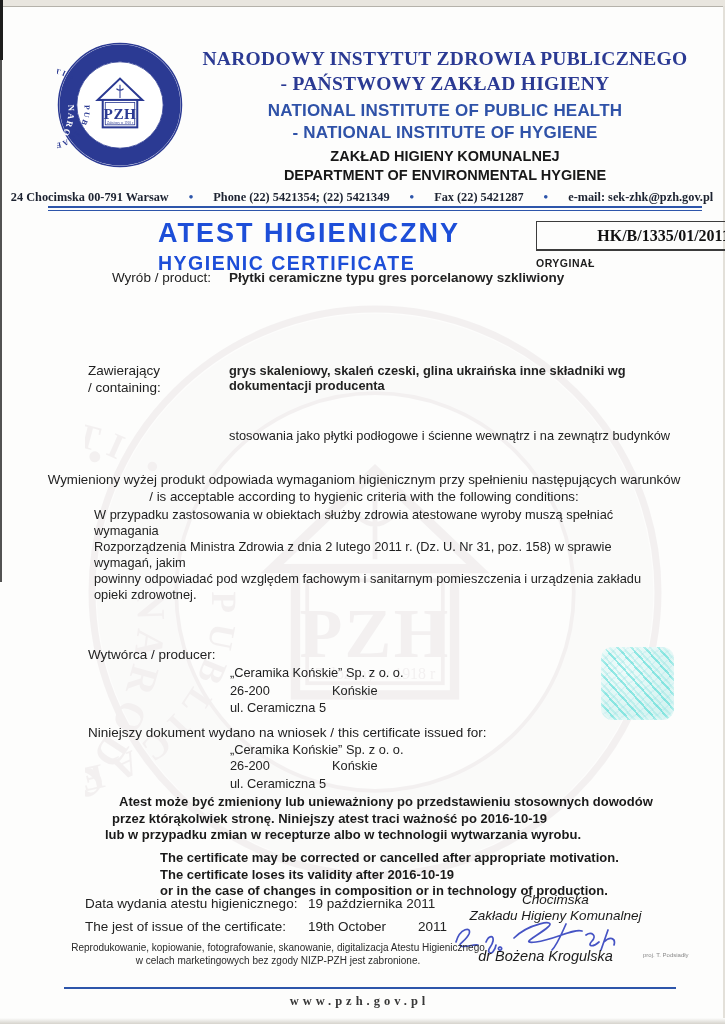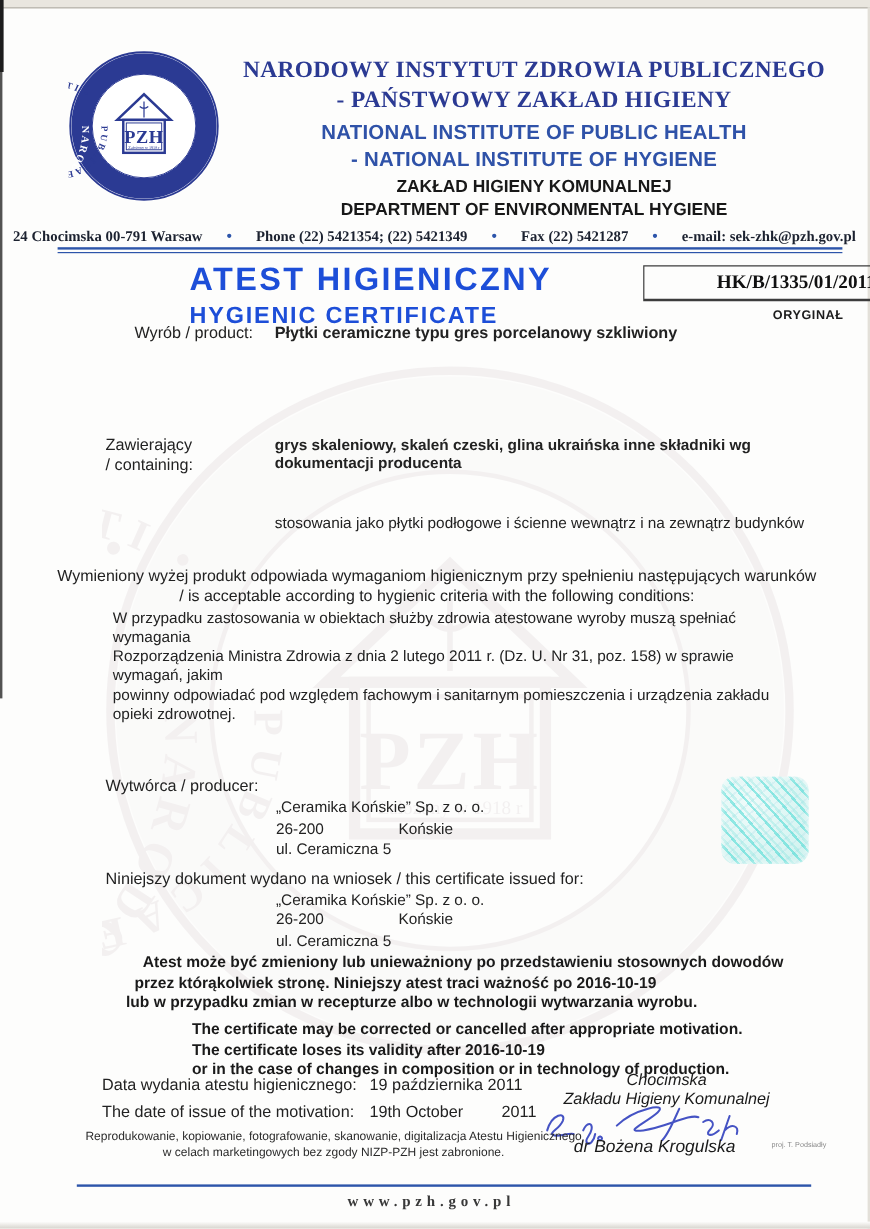--- a/index.html
+++ b/index.html
@@ -35,21 +35,21 @@
            font-family:"Liberation Serif",serif;font-weight:bold;font-size:12.3px;color:#1c2230;white-space:nowrap;}
   .contact .dot{color:#2d55aa;font-size:13px;}
   .rule{left:48px;top:206px;width:654px;height:2px;border-top:2px solid #2d55aa;border-bottom:1px solid #2d55aa;}
   
   .title-block{left:158px;top:218px;width:410px;text-align:left;color:#1d4ed8;}
   .title-pl{font-weight:bold;font-size:27px;letter-spacing:2px;}
   .title-en{font-weight:bold;font-size:19.5px;letter-spacing:1.5px;margin-top:3px;}
   .cert-box{left:536px;top:221px;width:165px;height:27px;border:1px solid #3c3c3c;border-right-width:2px;border-bottom-width:2px;
             display:flex;align-items:center;justify-content:center;
             font-family:"Liberation Serif",serif;font-weight:bold;font-size:16px;color:#111;padding-left:44px;}
-  .orig{left:536px;top:257px;width:167px;text-align:right;font-weight:bold;font-size:10.5px;letter-spacing:.5px;}
+  .orig{left:536px;top:257px;width:167px;text-align:left;font-weight:bold;font-size:10.5px;letter-spacing:.5px;}
   
   .f13{font-size:13.5px;color:#222;}
   .f12{font-size:12.8px;color:#222;}
   .bold{font-weight:bold;}
   .lh17{line-height:17px;}
   .lbl-product{left:112px;top:270px;}
   .val-product{left:229px;top:270px;}
   .lbl-containing{left:88px;top:362px;}
   .val-containing{left:229px;top:363px;width:460px;font-weight:bold;}
   .lbl-destined{left:88px;top:427px;}
@@ -211,21 +211,21 @@
     <div>lub w przypadku zmian w recepturze albo w technologii wytwarzania wyrobu.</div>
   </div>
   <div class="abs validity-en">
     <div>The certificate may be corrected or cancelled after appropriate motivation.</div>
     <div>The certificate loses its validity after   2016-10-19</div>
     <div>or in the case of changes in composition or in technology of production.</div>
   </div>
 
   <div class="abs f13 date-lbl-pl">Data wydania atestu higienicznego:</div>
   <div class="abs f13 date-val-pl">19 października 2011</div>
-  <div class="abs f13 date-lbl-en">The date of issue of the motivation:</div>
+  <div class="abs f13 date-lbl-en">The jest of issue of the certificate:</div>
   <div class="abs f13 date-val-en">19th October</div>
   <div class="abs f13 date-year-en">2011</div>
 
   <div class="abs sig-head">
     <div>Chocimska</div>
     <div>Zakładu Higieny Komunalnej</div>
   </div>
   <svg class="abs sig-svg" width="200" height="40" viewBox="0 0 200 40">
     <path d="M8 24 C12 10 24 8 21 16 C18 23 9 26 13 28 C17 30 25 26 30 27
              M38 24 c3 -7 8 -7 7 -1 c-1 6 -6 8 -4 11 c2 3 6 -1 7 -7

